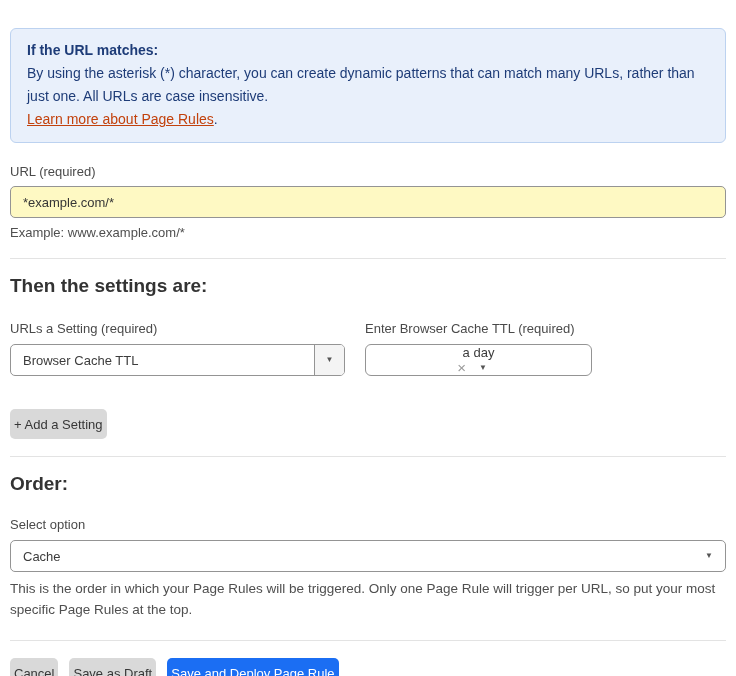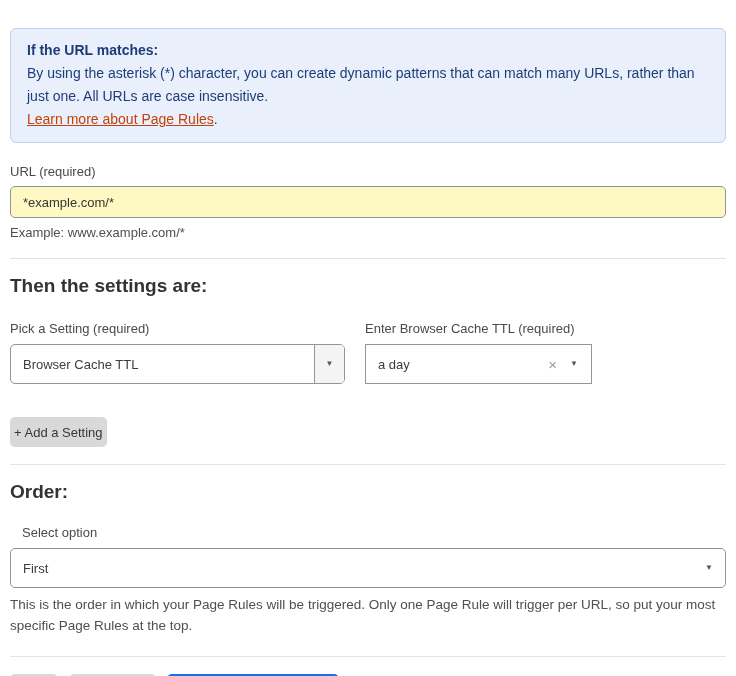--- a/index.html
+++ b/index.html
@@ -82,21 +82,21 @@
   .settings-row {
     display: flex;
     gap: 20px;
     margin-top: 24px;
   }
   .settings-col-1 { width: 335px; }
   .settings-col-2 { width: 227px; }
 
   .select-box {
     margin-top: 7px;
-    height: 40px;
+    height: 32px;
     border: 1px solid #949494;
     border-radius: 5px;
     background: #ffffff;
     display: flex;
     align-items: center;
     font-size: 13px;
     color: #3c3c3c;
     cursor: pointer;
     overflow: hidden;
   }
@@ -113,21 +113,21 @@
   .arrow-segment {
     width: 30px;
     height: 100%;
     background: #f4f4f4;
     border-left: 1px solid #949494;
     display: flex;
     align-items: center;
     justify-content: center;
     flex: none;
   }
-  .combo-box { border-radius: 0; }
+  .combo-box { border-radius: 6px; flex-direction: column; }
   .combo-icons {
     display: flex;
     align-items: center;
     gap: 13px;
     padding-right: 13px;
   }
   .clear-x {
     font-size: 15px;
     color: #9b9b9b;
     line-height: 1;
@@ -143,21 +143,21 @@
     border: none;
     border-radius: 5px;
     font-family: "Liberation Sans", sans-serif;
     font-size: 13px;
     cursor: pointer;
   }
   .btn-gray { background: #d9d9d9; color: #373737; }
   .btn-primary { background: #1b6ef3; color: #ffffff; }
   .add-setting-btn { margin-top: 33px; }
 
-  .order-label { margin-top: 22px; margin-left: 12px; }
+  .order-label { margin-top: 22px; }
   .order-select {
     width: 716px;
     border-radius: 5px;
   }
   .order-select .order-caret { padding-right: 12px; }
 
   .order-helper {
     margin-top: 6px;
     font-size: 13.5px;
     line-height: 21px;
@@ -189,21 +189,21 @@
   <div class="field-label label-url">URL (required)</div>
   <input class="text-input" type="text" value="*example.com/*" style="">
   <div class="helper-text">Example: www.example.com/*</div>
 
   <div class="divider"></div>
 
   <div class="section-heading">Then the settings are:</div>
 
   <div class="settings-row">
     <div class="settings-col-1">
-      <div class="field-label">Pick a Setting (required)</div>
+      <div class="field-label">URLs a Setting (required)</div>
       <div class="select-box">
         <span class="select-value">Browser Cache TTL</span>
         <span class="arrow-segment">
           <span class="caret">▼</span>
         </span>
       </div>
     </div>
     <div class="settings-col-2">
       <div class="field-label">Enter Browser Cache TTL (required)</div>
       <div class="select-box combo-box">
@@ -217,21 +217,21 @@
   </div>
 
   <button class="btn btn-gray add-setting-btn">+ Add a Setting</button>
 
   <div class="divider divider-order"></div>
 
   <div class="section-heading">Order:</div>
 
   <div class="field-label order-label">Select option</div>
   <div class="select-box order-select">
-    <span class="select-value">First</span>
+    <span class="select-value">Cache</span>
     <span class="caret order-caret">▼</span>
   </div>
   <div class="order-helper">This is the order in which your Page Rules will be triggered. Only one Page Rule will trigger per URL, so put your most specific Page Rules at the top.</div>
 
   <div class="divider divider-actions"></div>
 
   <div class="actions-row">
     <button class="btn btn-gray">Cancel</button>
     <button class="btn btn-gray">Save as Draft</button>
     <button class="btn btn-primary">Save and Deploy Page Rule</button>

